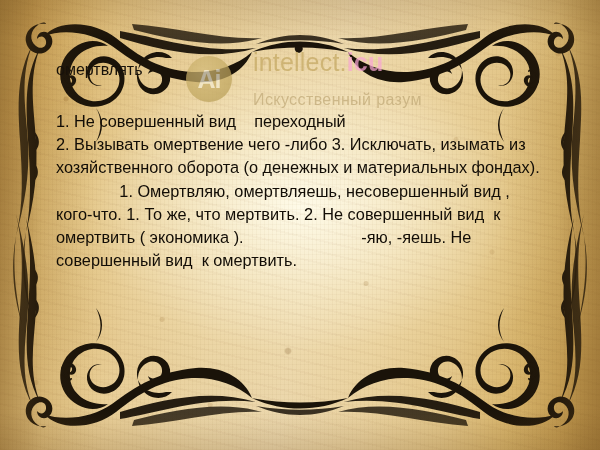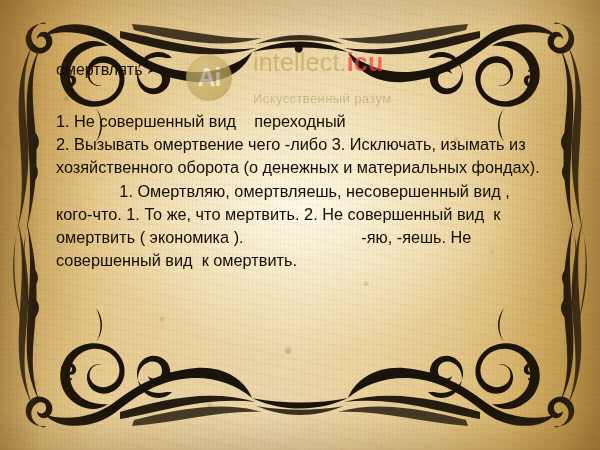--- a/index.html
+++ b/index.html
@@ -126,23 +126,23 @@
     line-height: 1;
     font-family: "Liberation Sans", sans-serif;
   }
   .wm-text { display: flex; flex-direction: column; line-height: 1; }
   .wm-title {
     font-size: 25px;
     color: #c4a862;
     letter-spacing: .2px;
     font-family: "Liberation Sans", sans-serif;
   }
-  .wm-title b { color: #ef4444; font-weight: bold; }
+  .wm-title b { color: #f9a8d4; font-weight: bold; }
   .wm-sub {
-    font-size: 13px;
+    font-size: 16px;
     color: #c0a977;
     letter-spacing: .4px;
     margin-top: 17px;
     font-family: "Liberation Sans", sans-serif;
   }
 
   
   .content {
     position: absolute;
     left: 56px;

